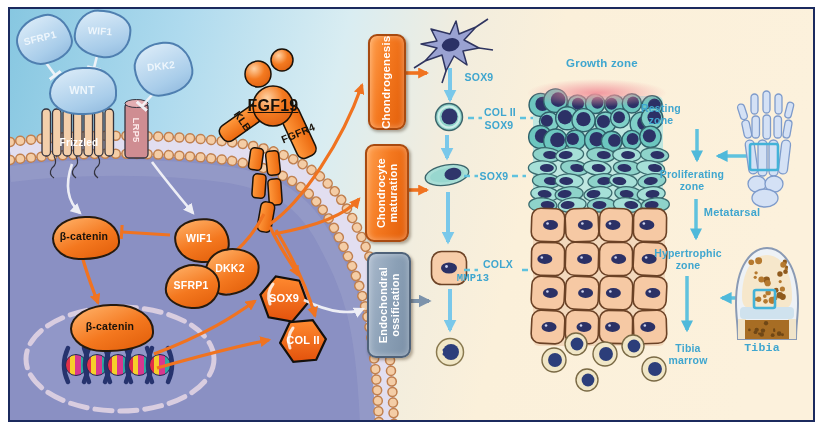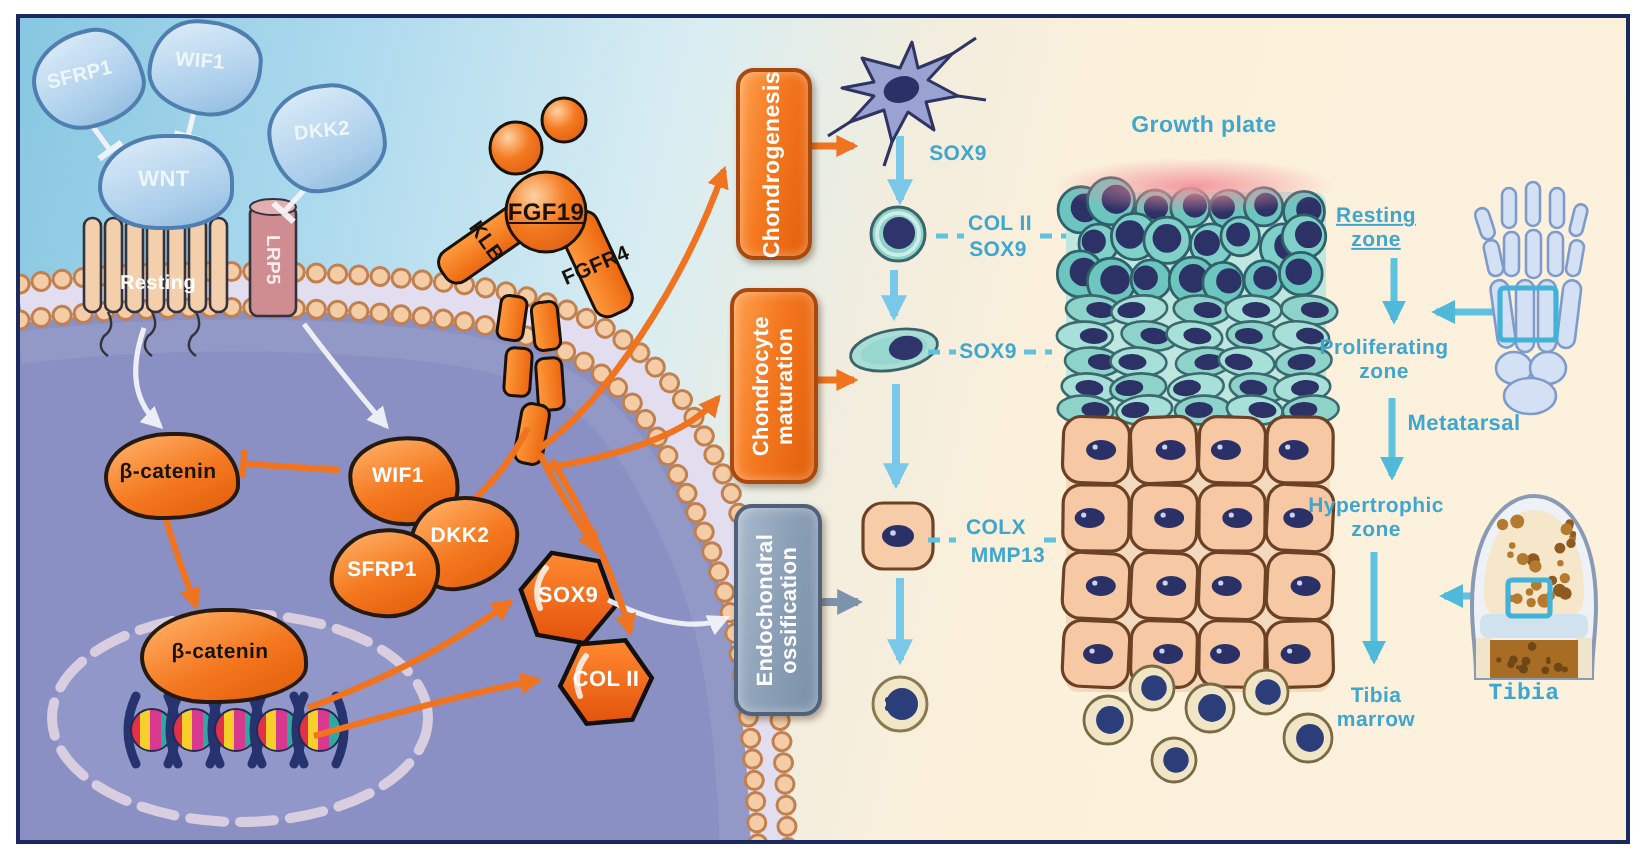--- a/index.html
+++ b/index.html
@@ -511,44 +511,44 @@
     <div class="vtxt" style="font-size:11px;width:88px;">Chondrocyte maturation</div>
   </div>
   <div class="pbox gray" style="left:365px;top:250px;width:40px;height:102px;">
     <div class="vtxt" style="font-size:11px;width:96px;">Endochondral ossification</div>
   </div>
 
   <div class="lbl" style="left:38px;top:36px;transform:translate(-50%,-50%) rotate(-14deg);color:#eef6fc;font-size:10px;">SFRP1</div>
   <div class="lbl" style="left:98px;top:29px;transform:translate(-50%,-50%) rotate(4deg);color:#eef6fc;font-size:10px;">WIF1</div>
   <div class="lbl" style="left:159px;top:64px;transform:translate(-50%,-50%) rotate(-6deg);color:#eef6fc;font-size:10px;">DKK2</div>
   <div class="lbl" style="left:80px;top:88px;color:#eef6fc;font-size:11px;">WNT</div>
-  <div class="lbl" style="left:77px;top:140px;font-size:10px;color:#fff;">Resting</div>
+  <div class="lbl" style="left:77px;top:140px;font-size:10px;color:#fff;">Frizzled</div>
   <div class="lbl" style="left:134px;top:128px;transform:translate(-50%,-50%) rotate(90deg);color:#fdeaea;font-size:9.5px;">LRP5</div>
 
-  <div class="lbl dark" style="left:271px;top:104px;font-size:12px;text-decoration:underline;">FGF19</div>
+  <div class="lbl dark" style="left:271px;top:104px;font-size:16px;text-decoration:underline;">FGF19</div>
   <div class="lbl dark" style="left:241px;top:119px;transform:translate(-50%,-50%) rotate(55deg);font-size:10.5px;">KLB</div>
   <div class="lbl dark" style="left:296px;top:131px;transform:translate(-50%,-50%) rotate(-23deg);font-size:10.5px;">FGFR4</div>
 
   <div class="lbl dark" style="left:82px;top:234px;font-size:10.5px;">β-catenin</div>
   <div class="lbl" style="left:197px;top:236px;">WIF1</div>
   <div class="lbl" style="left:228px;top:266px;">DKK2</div>
   <div class="lbl" style="left:189px;top:283px;">SFRP1</div>
   <div class="lbl dark" style="left:108px;top:324px;font-size:10.5px;">β-catenin</div>
   <div class="lbl" style="left:282px;top:296px;font-size:11px;">SOX9</div>
   <div class="lbl" style="left:301px;top:338px;font-size:11px;">COL II</div>
 
   <div class="lbl teal" style="left:477px;top:75px;">SOX9</div>
   <div class="lbl teal" style="left:498px;top:110px;">COL II</div>
   <div class="lbl teal" style="left:497px;top:123px;">SOX9</div>
   <div class="lbl teal" style="left:492px;top:174px;">SOX9</div>
   <div class="lbl teal" style="left:496px;top:262px;">COLX</div>
-  <div class="lbl teal" style="left:502px;top:276px;">MMP13</div>
-
-  <div class="lbl teal" style="left:600px;top:61px;font-size:11.5px;">Growth plate</div>
-  <div class="lbl teal wrap" style="left:686px;top:112px;width:54px;text-decoration:underline;">Resting zone</div>
+  <div class="lbl teal" style="left:471px;top:276px;font-family:Liberation Mono, monospace;">MMP13</div>
+
+  <div class="lbl teal" style="left:600px;top:61px;font-size:11.5px;">Growth zone</div>
+  <div class="lbl teal wrap" style="left:659px;top:112px;width:54px;">Resting zone</div>
   <div class="lbl teal wrap" style="left:686px;top:257px;width:82px;">Hypertrophic zone</div>
   <div class="lbl teal wrap" style="left:690px;top:178px;width:84px;">Proliferating zone</div>
   <div class="lbl teal wrap" style="left:686px;top:352px;width:56px;">Tibia marrow</div>
   <div class="lbl teal" style="left:730px;top:210px;font-size:11px;">Metatarsal</div>
   <div class="lbl teal" style="left:760px;top:345px;font-size:11.5px;font-family:Liberation Mono, monospace;">Tibia</div>
 
   </div>
  </div>
 </div>
 

